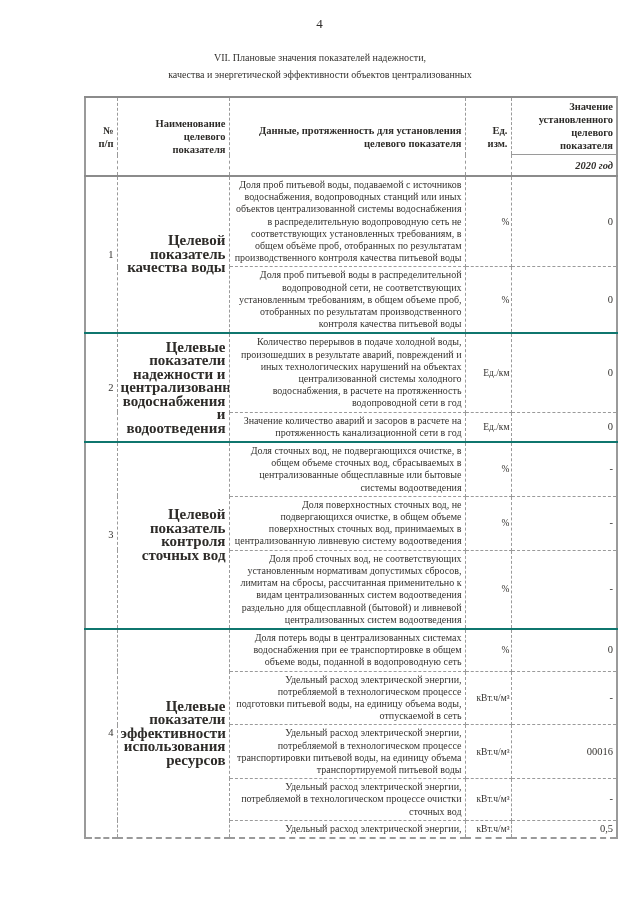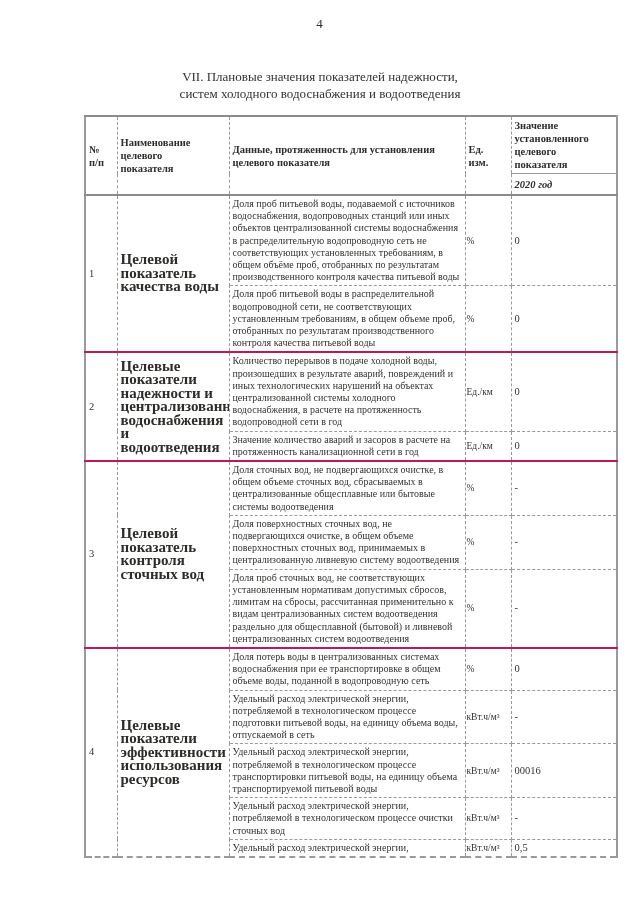--- a/index.html
+++ b/index.html
@@ -6,60 +6,60 @@
   body{
     width:640px;height:905px;background:#ffffff;overflow:hidden;
     font-family:"Liberation Serif","DejaVu Serif",serif;
     color:#2f2d2b;
   }
   .page{position:relative;width:640px;height:905px;background:#fff;}
   .page-number{
     text-align:center;font-size:13px;padding-top:16px;letter-spacing:1px;
   }
   .doc-title{
-    margin-top:36px;text-align:center;font-size:13px;line-height:17px;
+    margin-top:17px;text-align:center;font-size:10px;line-height:17px;
     color:#34322f;
   }
   .doc-table{
     border-collapse:collapse;table-layout:fixed;
     margin:13px 0 0 84px;width:532px;
     font-size:10px;line-height:12.2px;color:#353330;
     border-top:2px solid #8b8b8b;
     border-left:2px solid #9a9a9a;
     border-right:2px solid #9a9a9a;
     border-bottom:2px dashed #9a9a9a;
   }
   .doc-table th,.doc-table td{
     border:1px dashed #9a9a9a;
-    text-align:left;vertical-align:middle;
+    text-align:right;vertical-align:middle;
     padding:2px 3px;
     overflow:hidden;
     white-space:pre-line;
   }
   .doc-table th{
     font-weight:bold;font-size:10.5px;line-height:13px;color:#2e2c29;
     border-bottom:2px solid #8b8b8b;
   }
   .doc-table th.sub{height:16px;font-style:italic;}
   .doc-table td.num{font-size:10.5px;}
   .doc-table td.name{font-weight:bold;font-size:15px;line-height:13.5px;color:#2e2c29;}
-  .doc-table tr.group-start td{border-top:2px solid #be185d;}
+  .doc-table tr.group-start td{border-top:2px solid #0f766e;}
   .doc-table td.unit{font-size:9.5px;padding:1px 1px;}
   .doc-table td.val{font-size:10.5px;}
 </style>
 </head>
 <body>
 
 <div class="page">
 
   <div class="page-number">4</div>
 
   <div class="doc-title">
     <div>VII. Плановые значения показателей надежности,</div>
-    <div>систем холодного водоснабжения и водоотведения</div>
+    <div>качества и энергетической эффективности объектов централизованных</div>
   </div>
 
   <table class="doc-table">
     <colgroup>
       <col style="width:32px">
       <col style="width:112px">
       <col style="width:236px">
       <col style="width:46px">
       <col style="width:106px">
     </colgroup>

